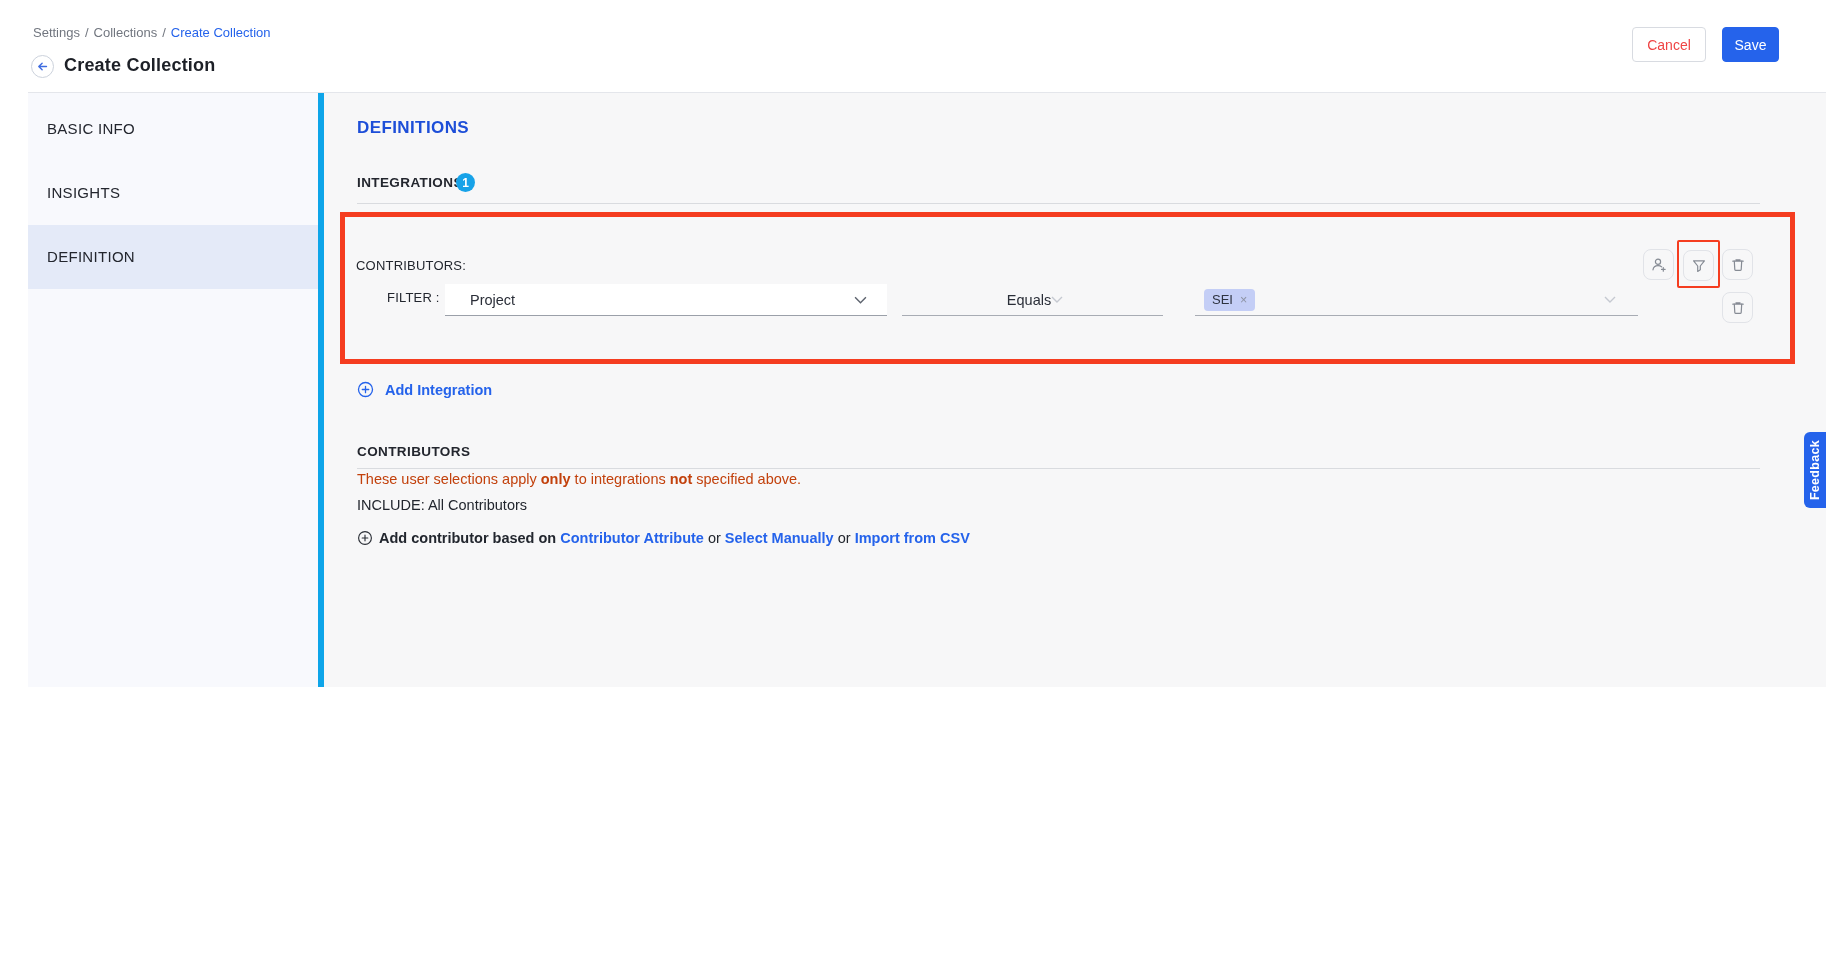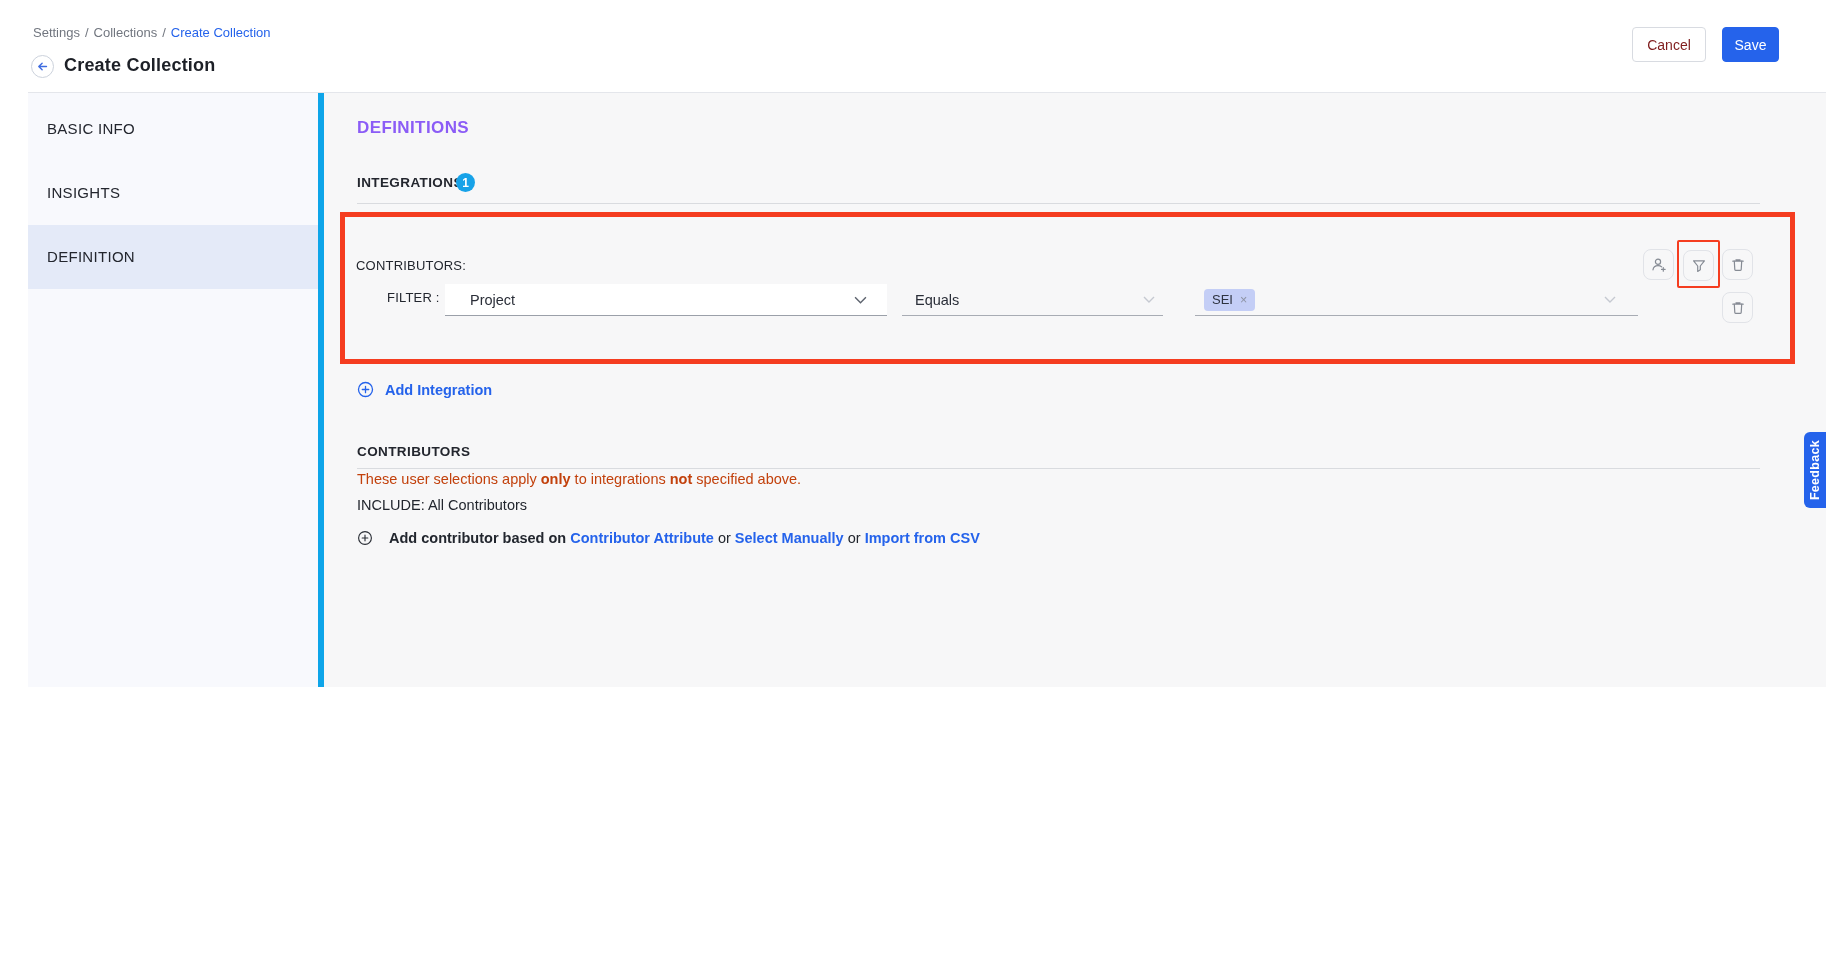--- a/index.html
+++ b/index.html
@@ -10,51 +10,51 @@
   
   .breadcrumb { position:absolute; left:33px; top:25px; font-size:13px; color:#71767f; }
   .breadcrumb .crumb { cursor:default; }
   .breadcrumb .sep { margin:0 5px; color:#71767f; }
   .breadcrumb .crumb.active { color:#2563eb; }
   .back-btn { position:absolute; left:31px; top:55px; width:23px; height:23px; border:1px solid #ccd2dc;
               border-radius:50%; background:#fff; display:flex; align-items:center; justify-content:center; }
   .page-title { position:absolute; left:64px; top:55px; font-size:18px; font-weight:700; color:#1d2027; letter-spacing:.2px; }
   .btn { position:absolute; height:35px; border-radius:4px; font-size:14px; display:flex; align-items:center;
          justify-content:center; cursor:pointer; }
-  .btn-cancel { left:1632px; top:27px; width:74px; background:#fff; border:1px solid #d8dbe1; color:#7f1d1d; }
+  .btn-cancel { left:1632px; top:27px; width:74px; background:#fff; border:1px solid #d8dbe1; color:#ef4444; }
   .btn-save { left:1722px; top:27px; width:57px; background:#2563eb; border:1px solid #2563eb; color:#fff; }
   .header-divider { position:absolute; left:28px; top:92px; width:1798px; height:1px; background:#e4e6eb; }
 
   
   .sidebar { position:absolute; left:28px; top:93px; width:296px; height:860px; background:#f8f9fd;
              border-right:6px solid #0ea5e9; padding-top:4px; }
   .side-item { height:64px; line-height:64px; padding-left:19px; font-size:15px; color:#23262e;
                letter-spacing:.3px; cursor:pointer; }
   .side-item.selected { background:#e4eaf8; }
 
   
   .content-bg { position:absolute; left:324px; top:93px; width:1502px; height:860px; background:#f7f7f8; }
-  .section-title { position:absolute; left:357px; top:118px; font-size:17px; font-weight:700; color:#8b5cf6; letter-spacing:.4px; }
+  .section-title { position:absolute; left:357px; top:118px; font-size:17px; font-weight:700; color:#1d4ed8; letter-spacing:.4px; }
   .subsection { position:absolute; font-size:13.5px; font-weight:700; color:#23262e; letter-spacing:.4px; }
   .badge { position:absolute; left:456px; top:173px; width:19px; height:19px; border-radius:50%;
            background:#17a2e8; color:#fff; font-size:12px; font-weight:700; display:flex; align-items:center; justify-content:center; }
   .hdivider { position:absolute; height:1px; background:#d9dbdf; width:1403px; left:357px; }
 
   
   .field-label { position:absolute; font-size:13px; color:#22262e; font-weight:500; letter-spacing:.2px; }
   .select { position:absolute; border-bottom:1px solid #a8acb4; display:flex; align-items:center; cursor:pointer; }
   .select .value { font-size:14.5px; color:#2a2e38; }
   .chev { display:inline-flex; }
   .chev svg { display:block; }
   .chev-light { color:#c5c9d1; }
   .chev-dark { color:#5d636e; }
   .sel-integration { left:460px; top:250px; width:597px; height:31px; padding:0 14px 0 10px; justify-content:space-between; }
   .sel-project { left:445px; top:284px; width:442px; height:32px; background:#fff; border-bottom:1px solid #9ba0a9;
                  padding:0 20px 0 25px; justify-content:space-between; }
-  .sel-equals { left:902px; top:284px; width:261px; height:32px; padding:0 8px 0 13px; justify-content:space-between; }
+  .sel-equals { left:902px; top:284px; width:261px; height:32px; padding:0 8px 0 13px; justify-content:center; }
   .sel-multi { left:1195px; top:284px; width:443px; height:32px; padding:0 22px 0 9px; justify-content:space-between; }
   .tag { display:inline-flex; align-items:center; height:22px; padding:0 8px; background:#c4cef6; border-radius:4px;
          font-size:13px; color:#2e3340; font-weight:500; }
   .tag .x { margin-left:7px; color:#8d93a3; font-size:12.5px; cursor:pointer; }
 
   
   .icon-btn { position:absolute; width:31px; height:31px; border:1px solid #e1e3e8; border-radius:8px;
               background:transparent; display:flex; align-items:center; justify-content:center; color:#868b94; cursor:pointer; }
   .ib-user { left:1643px; top:249px; }
   .ib-filter { left:1683px; top:250px; }
@@ -64,21 +64,21 @@
   
   .anno-rect { position:absolute; left:340px; top:212px; width:1455px; height:152px; border:5px solid #f53d20; pointer-events:none; }
   .anno-box-filter { position:absolute; left:1677px; top:240px; width:43px; height:48px; border:2px solid #f53d20; border-radius:2px; pointer-events:none; }
 
   
   .add-integration { position:absolute; left:357px; top:381px; display:flex; align-items:center; gap:11px;
                      color:#2563eb; font-size:14.5px; font-weight:700; cursor:pointer; }
   .note { position:absolute; left:357px; top:471px; font-size:14.5px; color:#c2410c; }
   .note b { font-weight:700; }
   .include-line { position:absolute; left:357px; top:497px; font-size:14.5px; color:#22262e; }
-  .add-contrib { position:absolute; left:357px; top:530px; display:flex; align-items:center; gap:16px; font-size:14.5px; color:#22262e; }
+  .add-contrib { position:absolute; left:357px; top:530px; display:flex; align-items:center; gap:6px; font-size:14.5px; color:#22262e; }
   .add-contrib .bold { font-weight:700; }
   .link { color:#2563eb; font-weight:600; cursor:pointer; }
 
   
   .feedback-tab { position:absolute; left:1804px; top:432px; width:22px; height:76px; background:#2563eb;
                   border-radius:6px 0 0 6px; display:flex; align-items:center; justify-content:center; cursor:pointer; }
   .feedback-tab span { writing-mode:vertical-rl; transform:rotate(180deg); color:#fff; font-size:12.5px; font-weight:700; letter-spacing:.3px; }
 </style>
 </head>
 <body>

